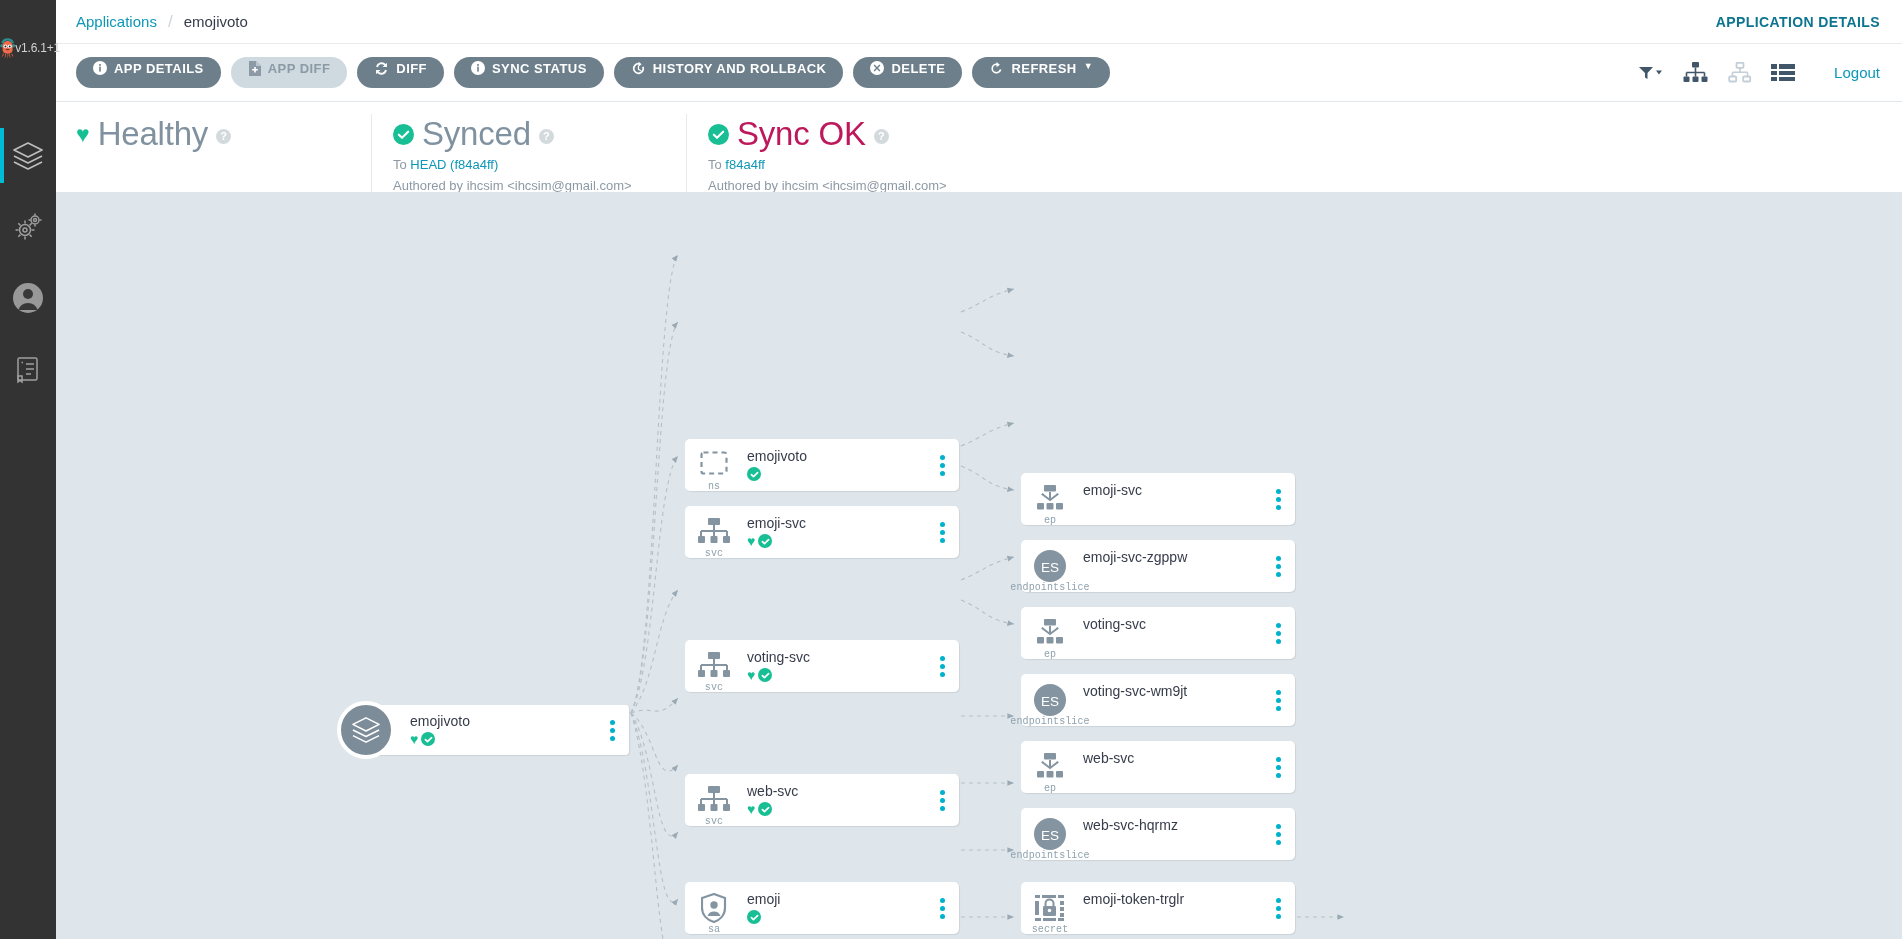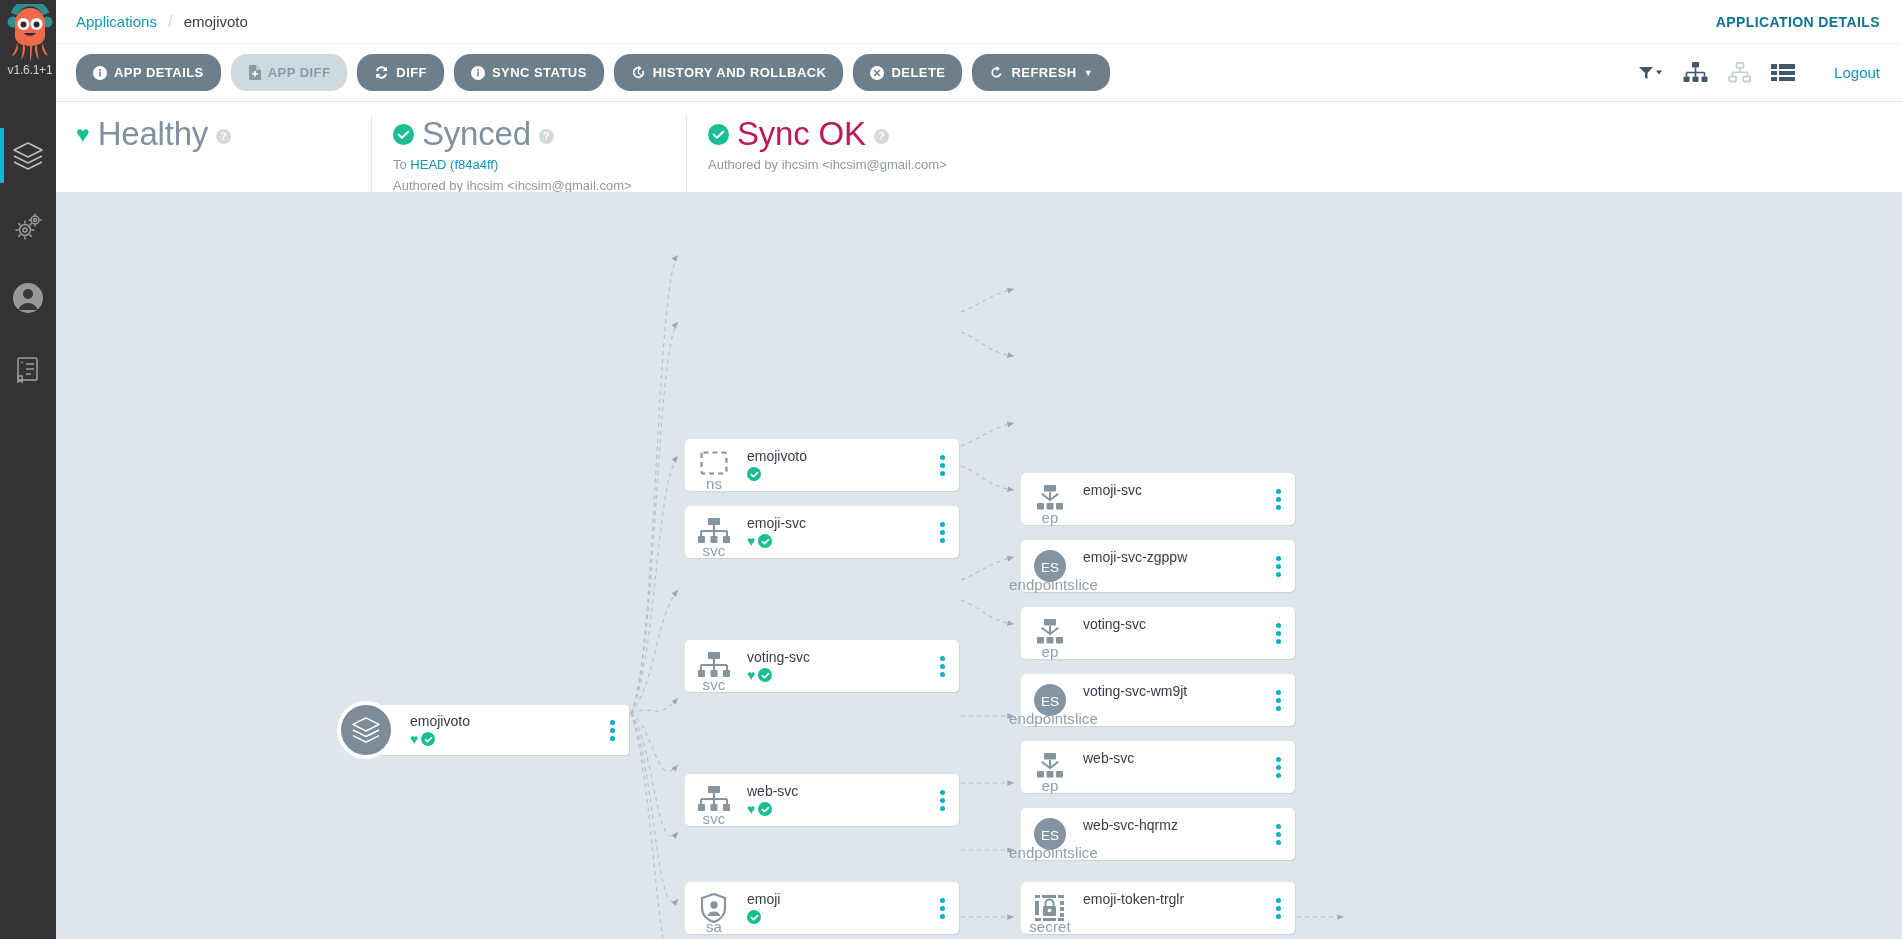--- a/index.html
+++ b/index.html
@@ -14,21 +14,21 @@
   
   .sidebar {
     width: 56px; height: 939px;
     background: #333333;
     flex: 0 0 56px;
     position: relative;
     z-index: 30;
   }
   .logo-wrap {
     height: 95px; width: 60px;
-    display: flex; flex-direction: column;
+    display: flex; flex-direction: row;
     align-items: center; justify-content: flex-start;
     padding-top: 4px;
   }
   .octo { width: 46px; height: 62px; }
   .version {
     color: #d2d2d2; font-size: 12px; letter-spacing: -0.2px;
     margin-top: -3px; white-space: nowrap;
   }
   .nav-icons { padding-top: 25px; }
   .nav-item {
@@ -62,24 +62,24 @@
   }
 
   
   .toolbar {
     height: 58px; background: #fff;
     display: flex; align-items: center;
     padding: 0 22px 0 20px;
     border-bottom: 1px solid #e1e6ea;
   }
   .btn {
-    height: 37px; border-radius: 16px;
+    height: 31px; border-radius: 16px;
     background: #6d7f8b; color: #fff;
     font-size: 13px; font-weight: bold; letter-spacing: .45px;
-    display: inline-flex; align-items: center;
+    display: inline-flex; align-items: flex-start;
     padding: 4px 17px; margin-right: 10px;
     cursor: pointer; white-space: nowrap; border: none;
   }
   .btn.disabled { background: #cfd9e0; color: #8b9aa5; cursor: default; }
   .btn .bi { margin-right: 7px; display: inline-flex; }
   .btn .caret { margin-left: 7px; font-size: 9px; }
 
   .tools-right { margin-left: auto; display: flex; align-items: center; gap: 19px; }
   .tool-icon { cursor: pointer; display: inline-flex; align-items: center; }
   .logout-link { color: #0d97b8; font-size: 15px; cursor: pointer; margin-left: 20px; }
@@ -138,22 +138,23 @@
   .node-icon {
     width: 58px; height: 52px;
     display: flex; flex-direction: column;
     align-items: center; justify-content: center;
     flex: 0 0 58px; position: relative;
   }
   .node-icon svg { display: block; }
   .kind-label {
     position: absolute; bottom: -1px; left: 0; right: 0;
     text-align: center;
-    font-size: 15px; color: #8ea1ad; letter-spacing: .1px;
+    font-size: 10px; color: #8ea1ad; letter-spacing: .1px;
     white-space: nowrap;
+    font-family: Liberation Mono, monospace;
   }
   .kind-label.wide { left: -12px; right: -12px; }
   .node-body { flex: 1; padding-left: 4px; min-width: 0; }
   .node-name {
     font-size: 14px; color: #363c4a; line-height: 1.25;
     white-space: nowrap; overflow: hidden; text-overflow: ellipsis;
   }
   .node-status { display: flex; align-items: center; gap: 3px; margin-top: 1px; height: 15px; }
   .node-status .heart-s { color: #18be94; font-size: 14px; line-height: 14px; }
   .node-status .ck-s {
@@ -413,20 +414,23 @@
       <div class="status-col c2 div">
         <div class="st-head">
           <span class="ck">
             <svg viewBox="0 0 14 14">
                 <path d="M2 7.2 5.4 10.6 12 4" fill="none" stroke="#fff" stroke-width="2.3" stroke-linecap="round" stroke-linejoin="round"></path>
               </svg>
           </span>
           <span class="st-title green">Sync OK</span>
           <span class="q-mark">?</span>
         </div>
+        <div class="st-sub">
+          <span>To </span><span class="lnk">f84a4ff</span>
+        </div>
         <div class="st-sub">Authored by ihcsim &lt;ihcsim@gmail.com&gt;</div>
 
       </div>
     </div>
 
     <div class="canvas">
       <svg class="edges">
         <defs>
           <marker id="ar" markerWidth="7" markerHeight="7" refX="6" refY="3.2" orient="auto">
             <path d="M0 0.6 L6 3.2 L0 5.8 z" fill="#9aa9b4"></path>

